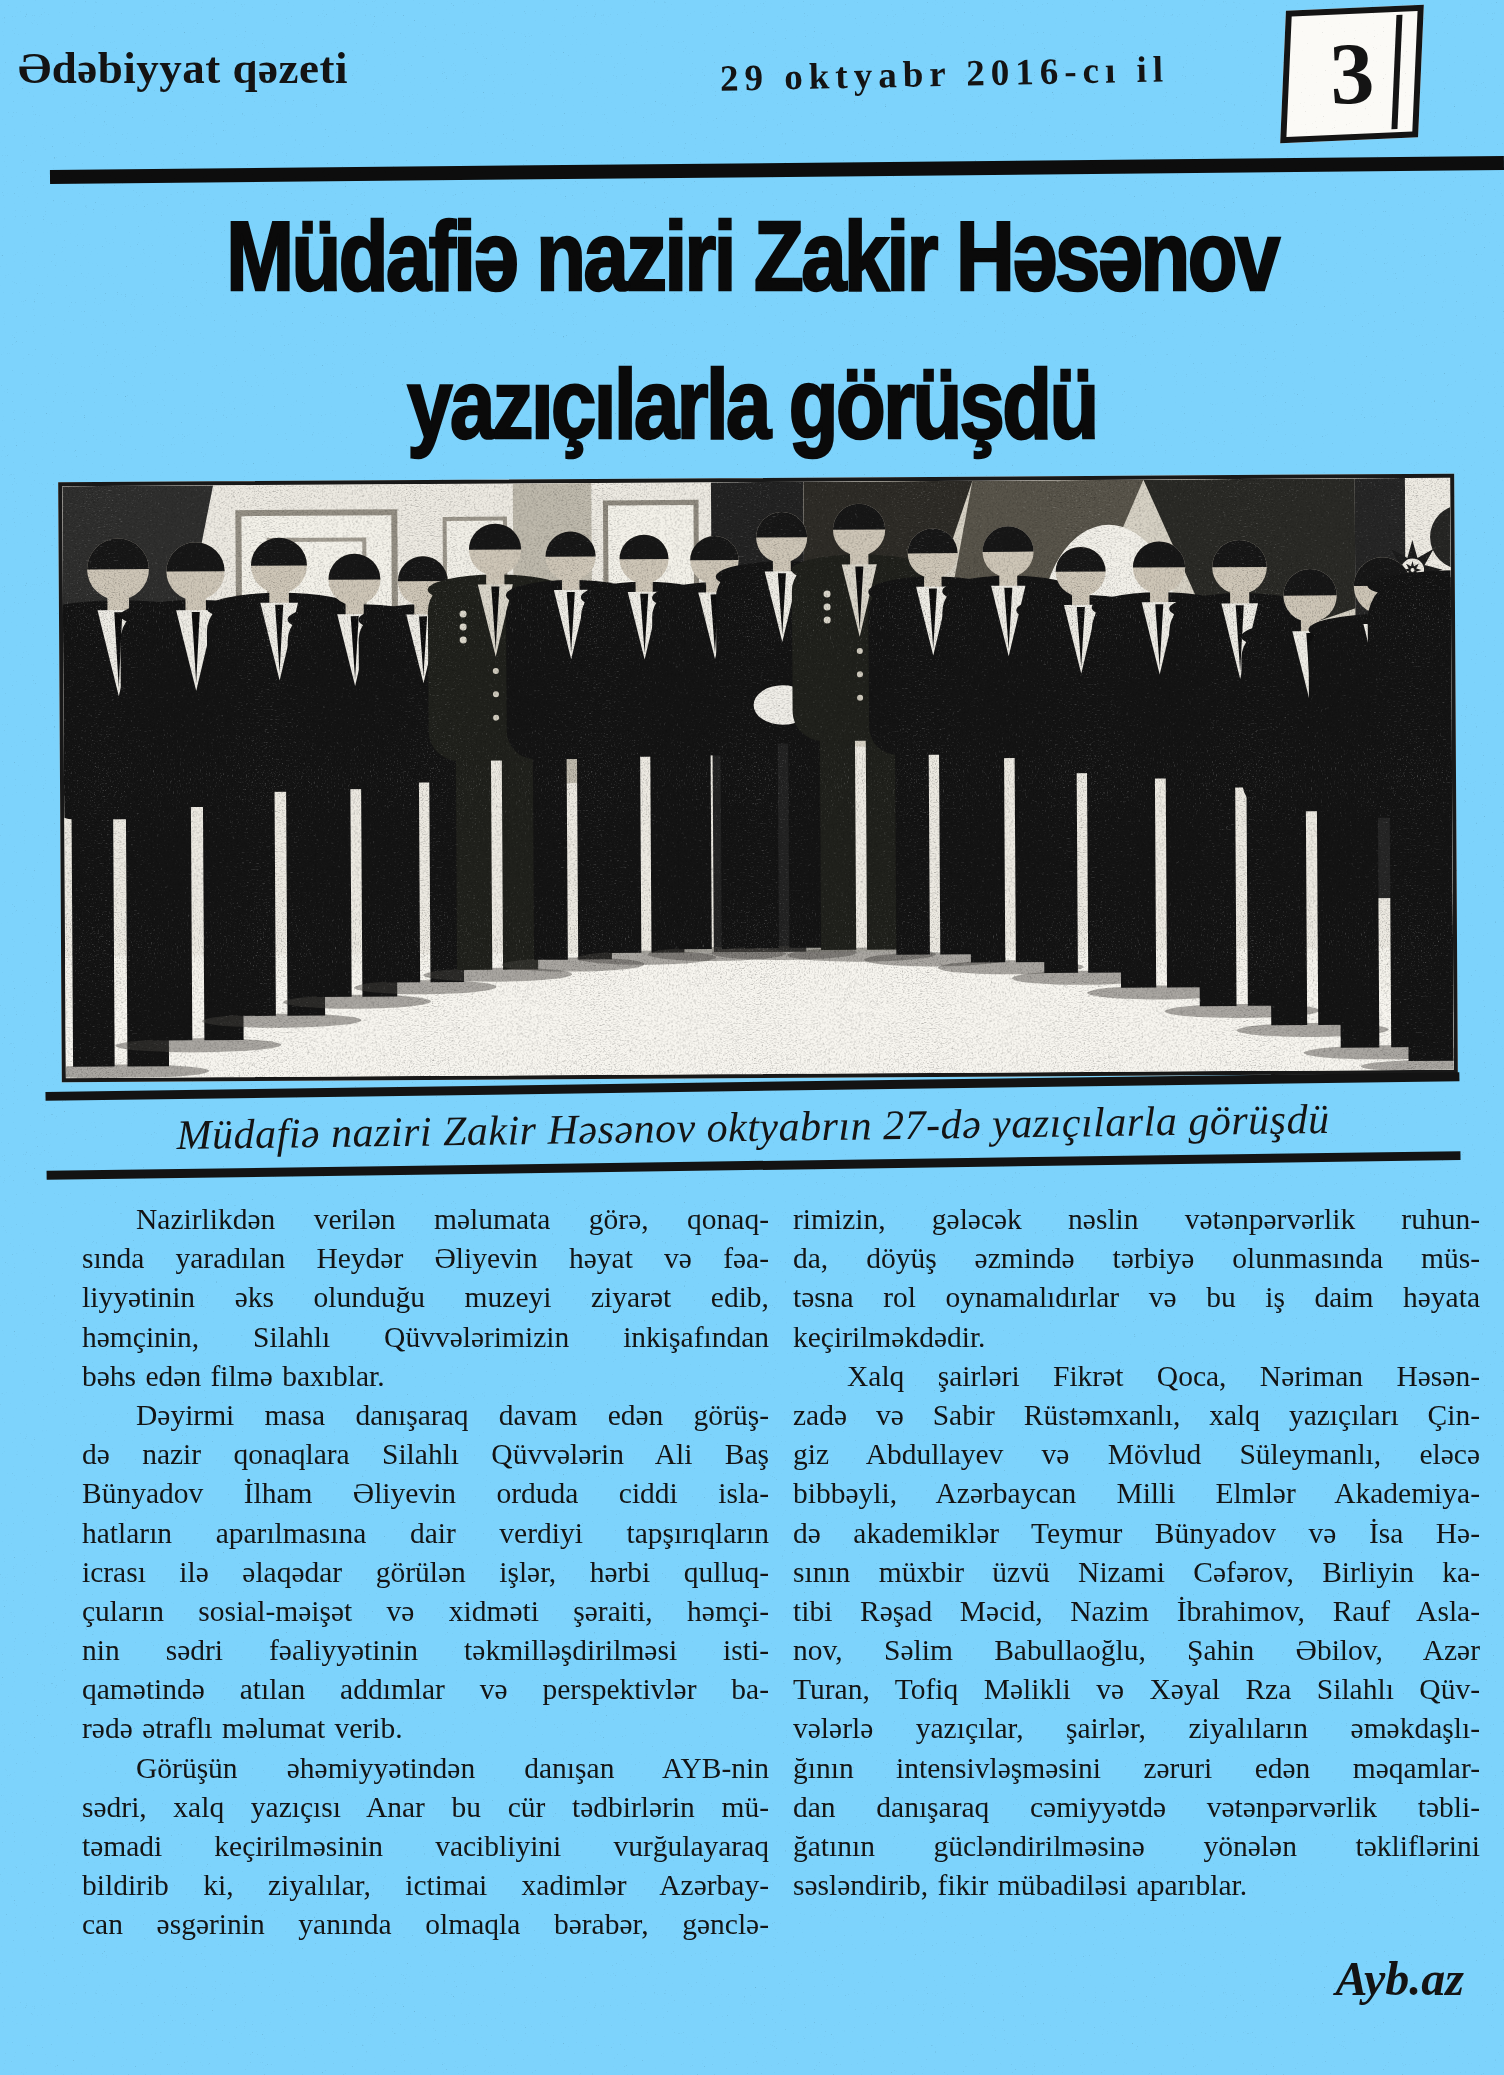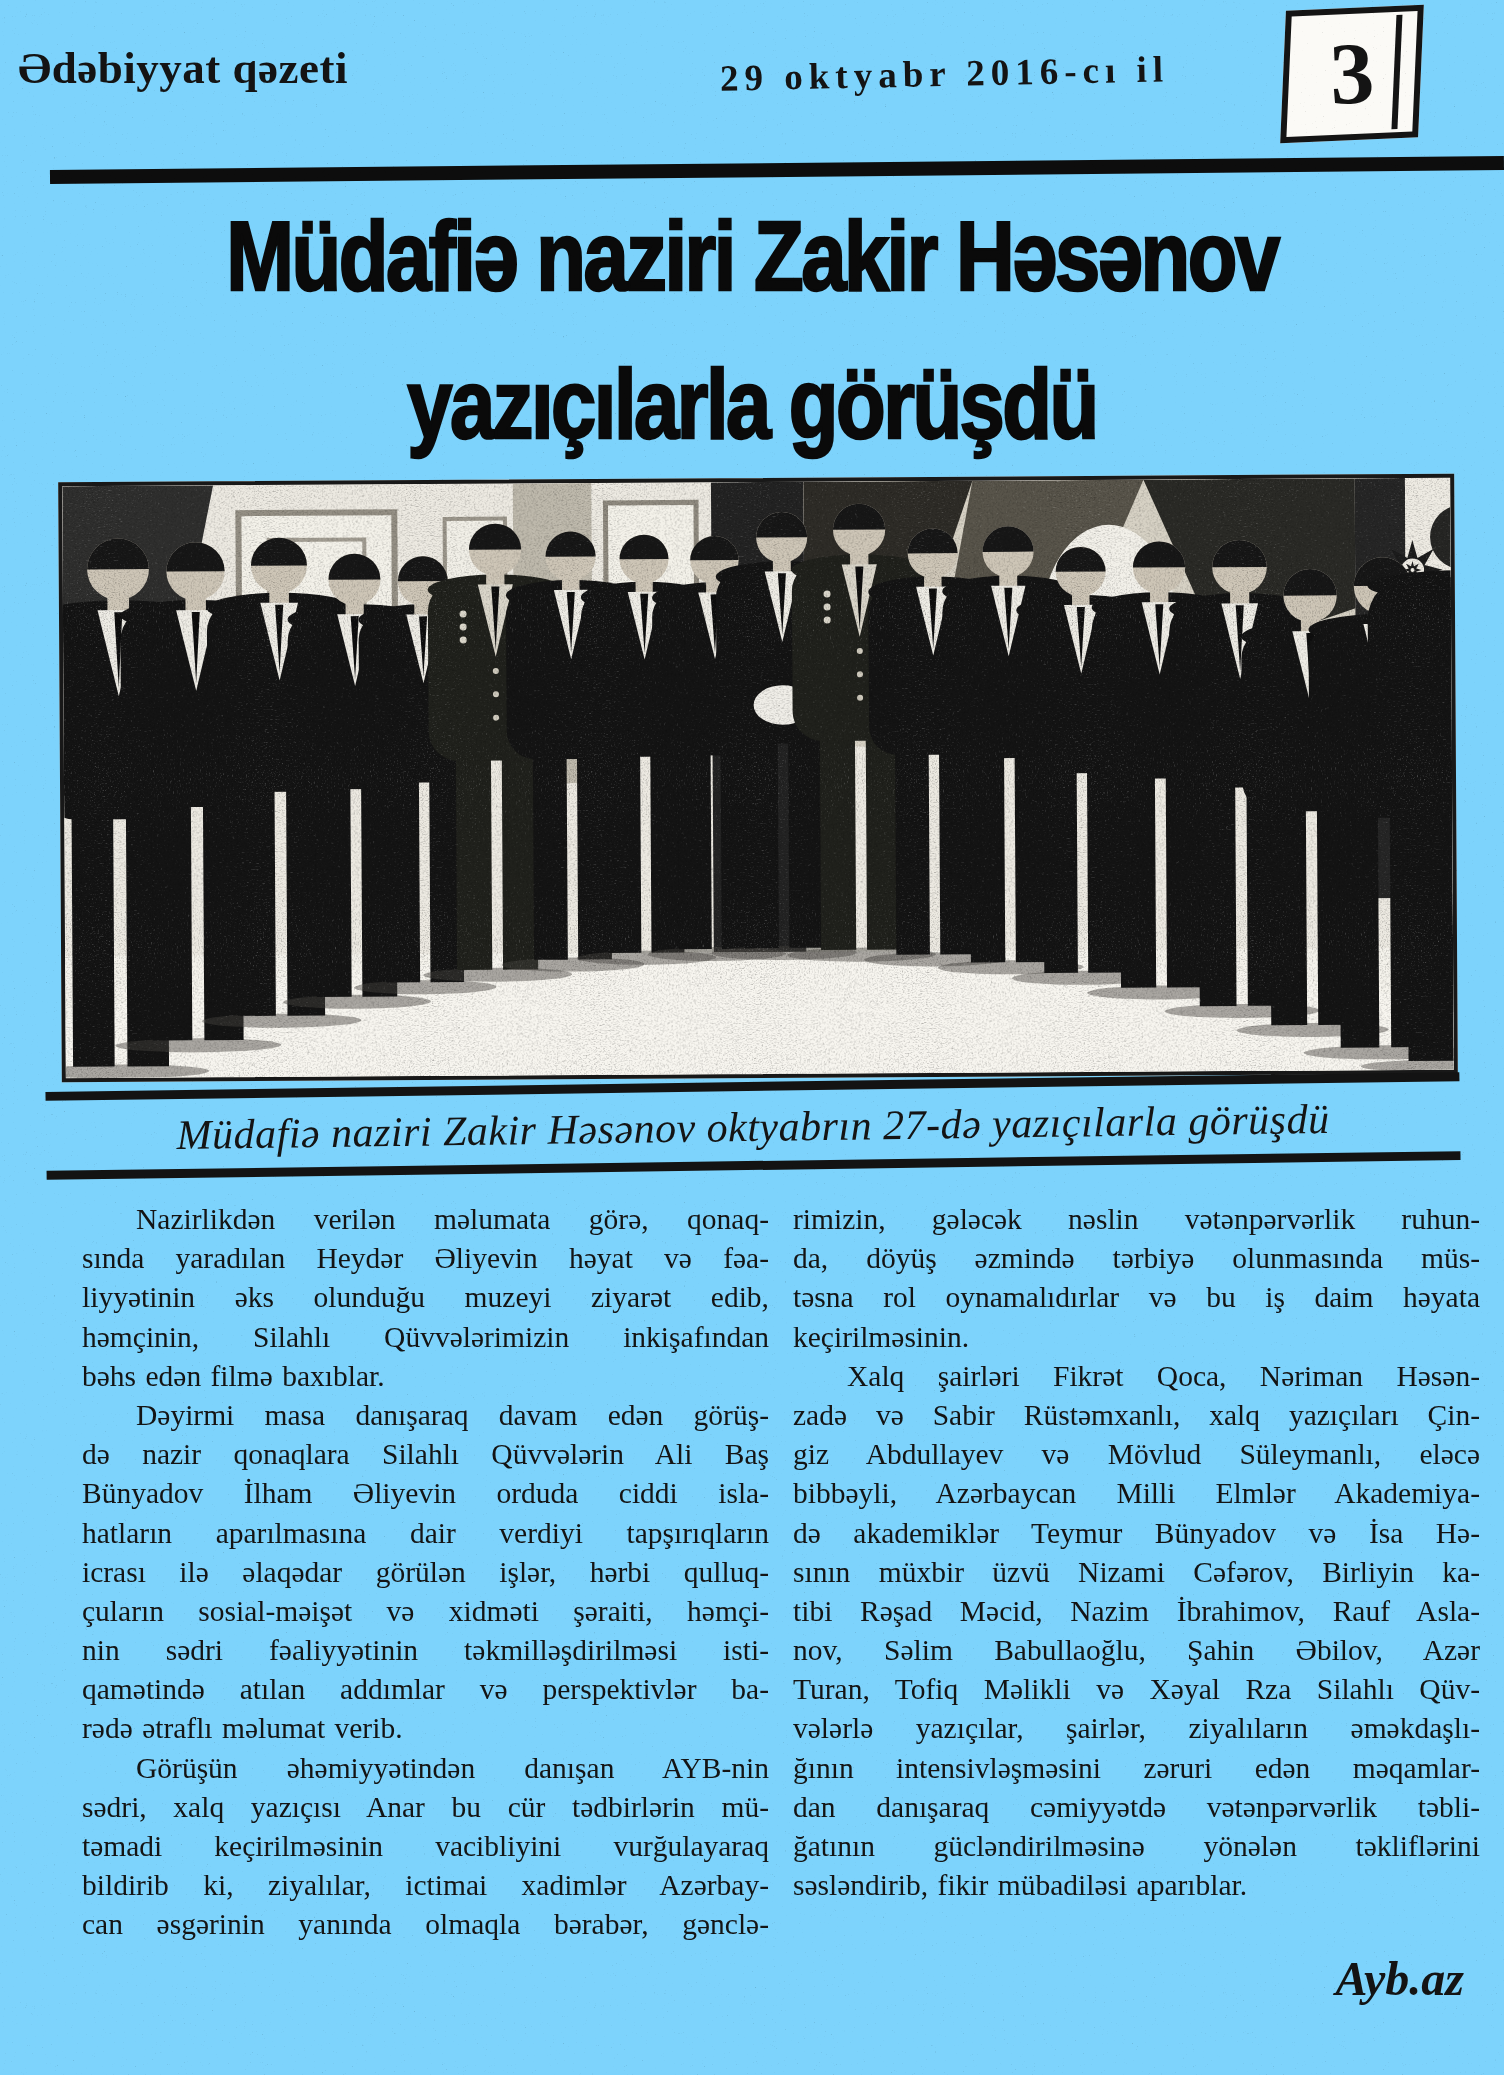--- a/index.html
+++ b/index.html
@@ -377,21 +377,21 @@
         <div class="bl first">Görüşün əhəmiyyətindən danışan AYB-nin</div>
         <div class="bl">sədri, xalq yazıçısı Anar bu cür tədbirlərin mü-</div>
         <div class="bl">təmadi keçirilməsinin vacibliyini vurğulayaraq</div>
         <div class="bl">bildirib ki, ziyalılar, ictimai xadimlər Azərbay-</div>
         <div class="bl">can əsgərinin yanında olmaqla bərabər, gənclə-</div>
       </div>
     <div class="col" id="col-right">
         <div class="bl">rimizin, gələcək nəslin vətənpərvərlik ruhun-</div>
         <div class="bl">da, döyüş əzmində tərbiyə olunmasında müs-</div>
         <div class="bl">təsna rol oynamalıdırlar və bu iş daim həyata</div>
-        <div class="bl last">keçirilməsinin.</div>
+        <div class="bl last">keçirilməkdədir.</div>
         <div class="bl first">Xalq şairləri Fikrət Qoca, Nəriman Həsən-</div>
         <div class="bl">zadə və Sabir Rüstəmxanlı, xalq yazıçıları Çin-</div>
         <div class="bl">giz Abdullayev və Mövlud Süleymanlı, eləcə</div>
         <div class="bl">bibbəyli, Azərbaycan Milli Elmlər Akademiya-</div>
         <div class="bl">də akademiklər Teymur Bünyadov və İsa Hə-</div>
         <div class="bl">sının müxbir üzvü Nizami Cəfərov, Birliyin ka-</div>
         <div class="bl">tibi Rəşad Məcid, Nazim İbrahimov, Rauf Asla-</div>
         <div class="bl">nov, Səlim Babullaoğlu, Şahin Əbilov, Azər</div>
         <div class="bl">Turan, Tofiq Məlikli və Xəyal Rza Silahlı Qüv-</div>
         <div class="bl">vələrlə yazıçılar, şairlər, ziyalıların əməkdaşlı-</div>

